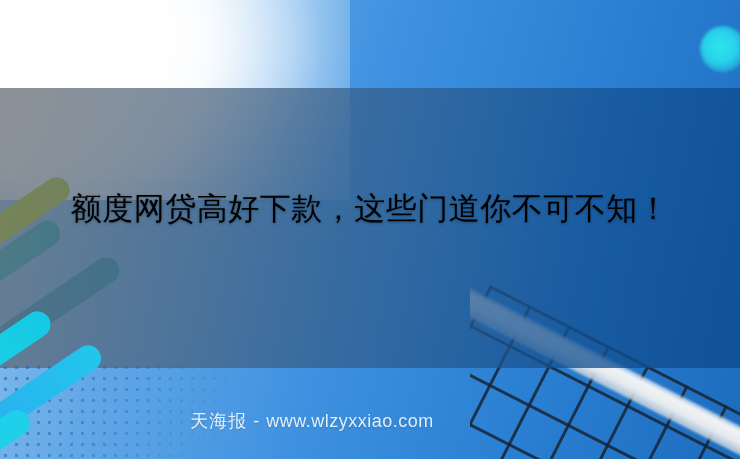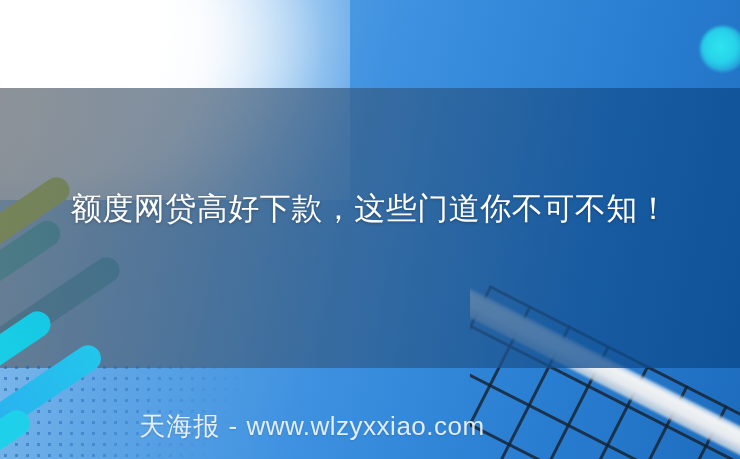--- a/index.html
+++ b/index.html
@@ -162,39 +162,39 @@
         rgba(18,80,146,0.76) 80%,
         rgba(12,74,140,0.78) 100%);
   }
 
   
   .title {
     position: absolute;
     left: 44px;
     top: 186px;
     width: 652px;
-    color: #ffffff;
+    color: #000000;
     font-size: 31px;
     line-height: 46px;
     letter-spacing: 0.5px;
     text-align: center;
     font-weight: 400;
     text-shadow: 0 1px 3px rgba(0,0,0,0.30);
     white-space: pre-wrap;
   }
 
   
   .watermark {
     position: absolute;
     left: 0;
     top: 409px;
     width: 624px;
     text-align: center;
     color: rgba(255,255,255,0.86);
-    font-size: 26px;
+    font-size: 18px;
     letter-spacing: 1px;
     font-weight: 400;
     text-shadow: 0 1px 2px rgba(0,0,0,0.12);
   }
   .watermark .wm-site { letter-spacing: 0.5px; }
 </style>
 </head>
 <body>
 
 <div id="poster">

